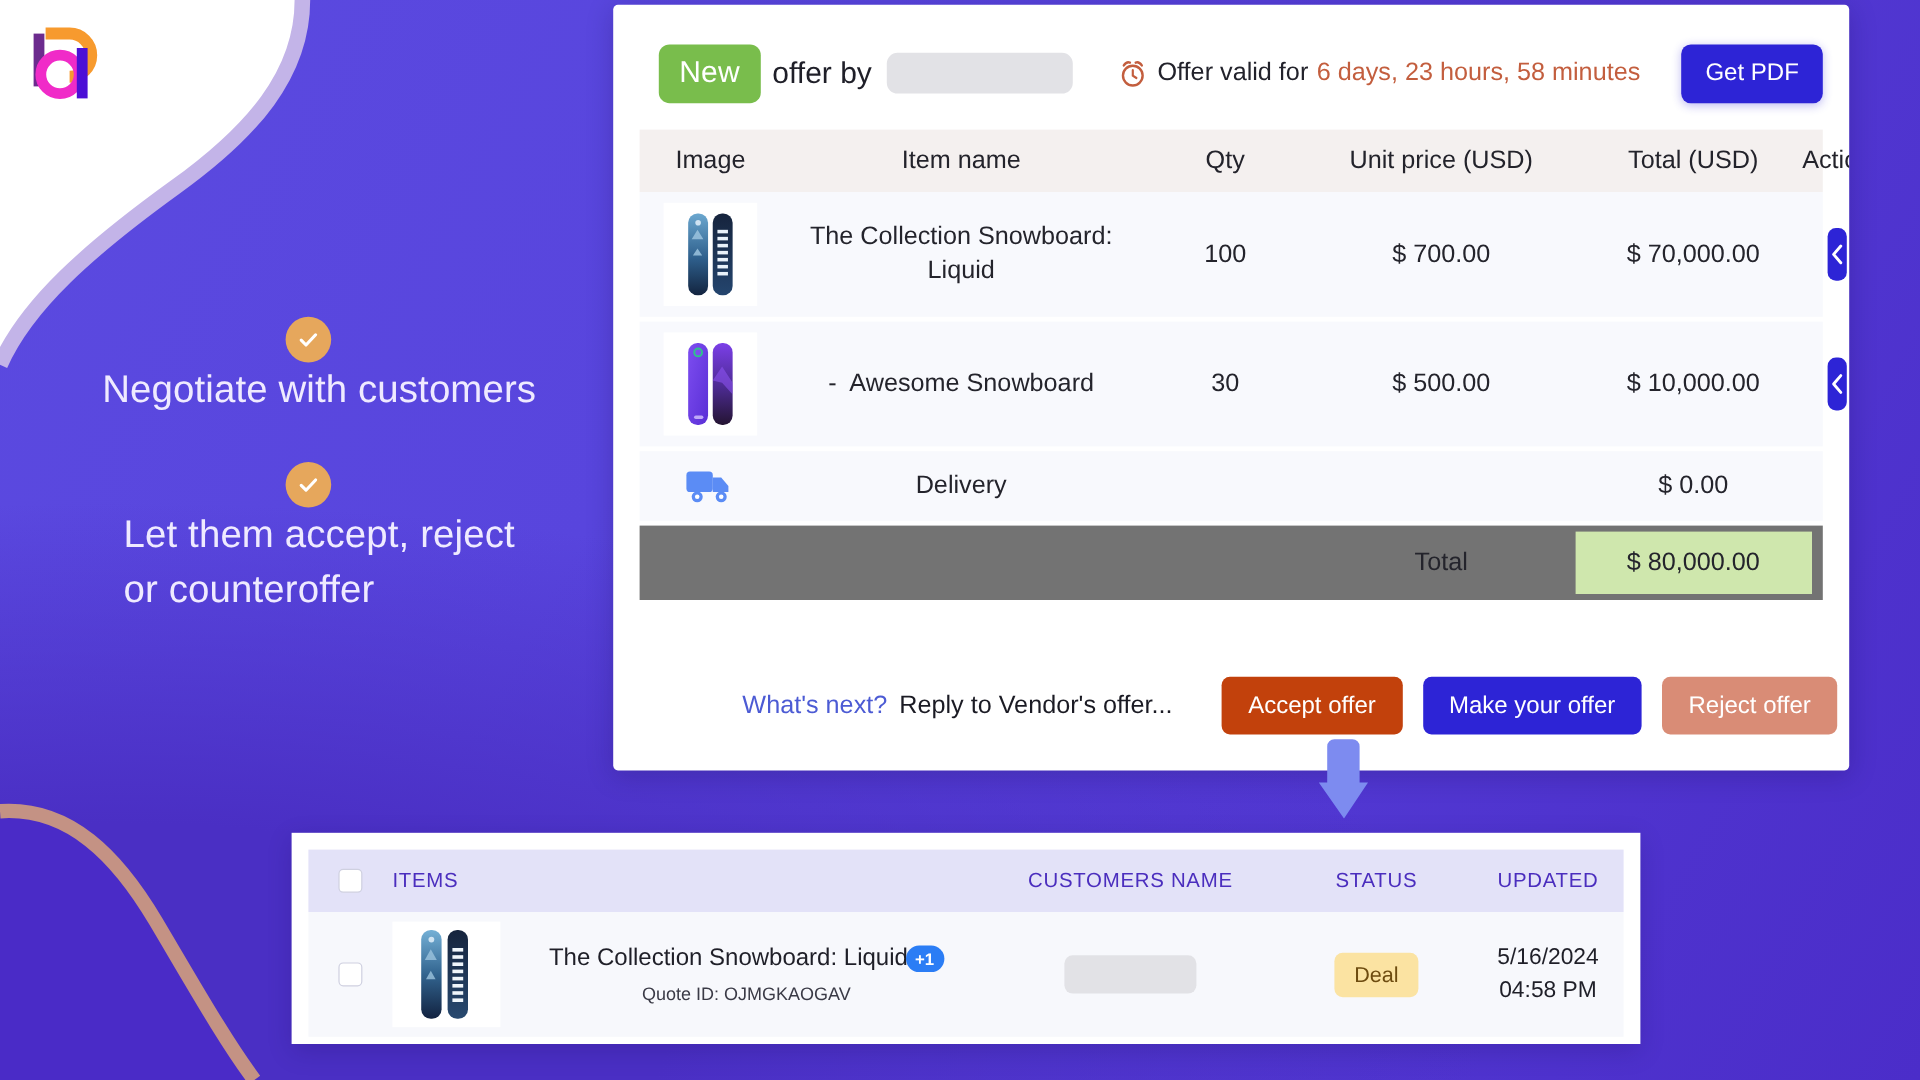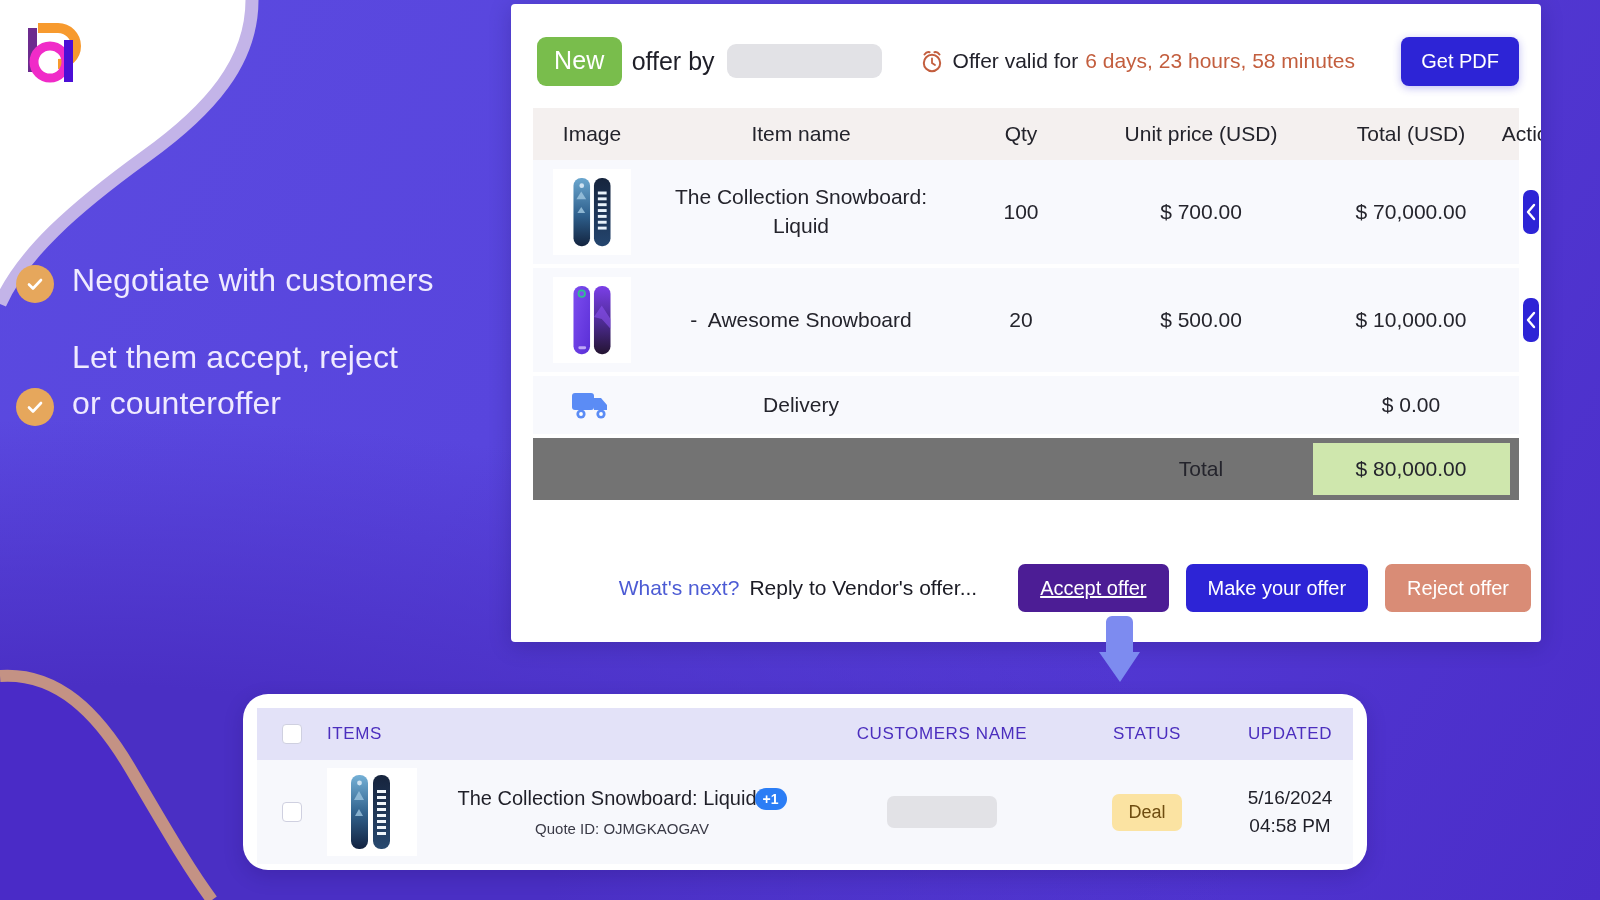--- a/index.html
+++ b/index.html
@@ -20,21 +20,21 @@
   }
   .bg-svg { position: absolute; inset: 0; }
 
   
   .logo { position: absolute; left: 24px; top: 22px; width: 62px; height: 64px; }
 
   
   .features {
     position: absolute; left: 16px; top: 258px; width: 500px;
   }
-  .feat-row { display: flex; align-items: flex-end; margin-bottom: 32px; }
+  .feat-row { display: flex; align-items: center; margin-bottom: 32px; flex-direction: column; }
   .feat-row:last-child { margin-bottom: 0; }
   .check {
     flex: 0 0 auto;
     width: 38px; height: 38px; border-radius: 50%;
     background: #e6a75c;
     display: flex; align-items: center; justify-content: center;
     margin-right: 18px; margin-top: 6px;
   }
   .check svg { display: block; }
   .feat-text {
@@ -46,21 +46,21 @@
   
   .offer-card {
     position: absolute; left: 511px; top: 4px;
     width: 1030px; height: 638px;
     background: #ffffff; border-radius: 4px;
     box-shadow: 0 4px 22px rgba(20,8,70,.22);
     overflow: hidden;
   }
   .offer-head {
     display: flex; align-items: center;
-    padding: 18px 22px 0 26px; height: 96px;
+    padding: 18px 22px 0 38px; height: 96px;
   }
   .badge-new {
     background: #79bd4c; color: #fff;
     font-size: 25px; line-height: 1;
     padding: 11px 17px 13px; border-radius: 9px;
     letter-spacing: .2px;
   }
   .offer-by {
     font-size: 25px; color: #1f1f28; margin-left: 10px; white-space: nowrap;
   }
@@ -119,35 +119,34 @@
   
   .cta {
     display: flex; align-items: center; justify-content: flex-end;
     padding: 0 10px; margin-top: 64px;
   }
   .whats-next { font-size: 21px; color: #4c5bd4; margin-right: 10px; }
   .reply-text { font-size: 21px; color: #1b1b24; margin-right: 24px; }
   .btn { border: none; border-radius: 7px; font-family: inherit;
          font-size: 20px; color: #fff; cursor: pointer; height: 48px; padding: 0 22px;
          margin-left: 17px; }
-  .btn-accept { background: #4c1d95; text-decoration: underline; }
+  .btn-accept { background: #c2410c; }
   .btn-make   { background: #2d24d6; }
   .btn-reject { background: #d98c76; }
 
   
   .arrow-down { position: absolute; left: 1097px; top: 614px; }
 
   
   .list-card {
     position: absolute; left: 243px; top: 694px;
     width: 1124px; height: 176px;
     background: #fff;
     box-shadow: 0 6px 20px rgba(20,8,70,.18);
     padding: 14px 14px 0 14px;
-    border-radius: 25px;
   }
   .list-head {
     background: #e3e2f8; height: 52px;
     display: flex; align-items: center;
   }
   .list-head .lcell {
     font-size: 17px; color: #4b2ebe; letter-spacing: .6px;
   }
   .lcell { display: flex; align-items: center; justify-content: center; }
   .l-chk   { width: 70px; flex: 0 0 70px; }
@@ -322,21 +321,21 @@
           <rect x="42" y="8" width="17" height="70" rx="8" fill="url(#p2)"></rect>
           <circle cx="29.5" cy="16" r="4.2" fill="#2fbf8f"></circle>
           <circle cx="29.5" cy="16" r="2.4" fill="#7d4df0"></circle>
           <path d="M42 40 l8 -12 l9 14 v10 l-9 -10 z" fill="#8f55f5" opacity=".55"></path>
           <rect x="26" y="70" width="8" height="3" rx="1.5" fill="#bfa8f7"></rect>
         </svg>
       </div>
       <div class="cell c-name">
         <span class="nm">-&nbsp; Awesome Snowboard</span>
       </div>
-      <div class="cell c-qty">20</div>
+      <div class="cell c-qty">30</div>
       <div class="cell c-unit">$ 500.00</div>
       <div class="cell c-total">$ 10,000.00</div>
       <div class="cell c-act">
         <button class="act-btn">
           <svg width="16" height="20" viewBox="0 0 16 20">
             <path d="M11 3 L5 10 L11 17" fill="none" stroke="#fff" stroke-width="2.4" stroke-linecap="round" stroke-linejoin="round"></path>
           </svg>
         </button>
       </div>
     </div>

